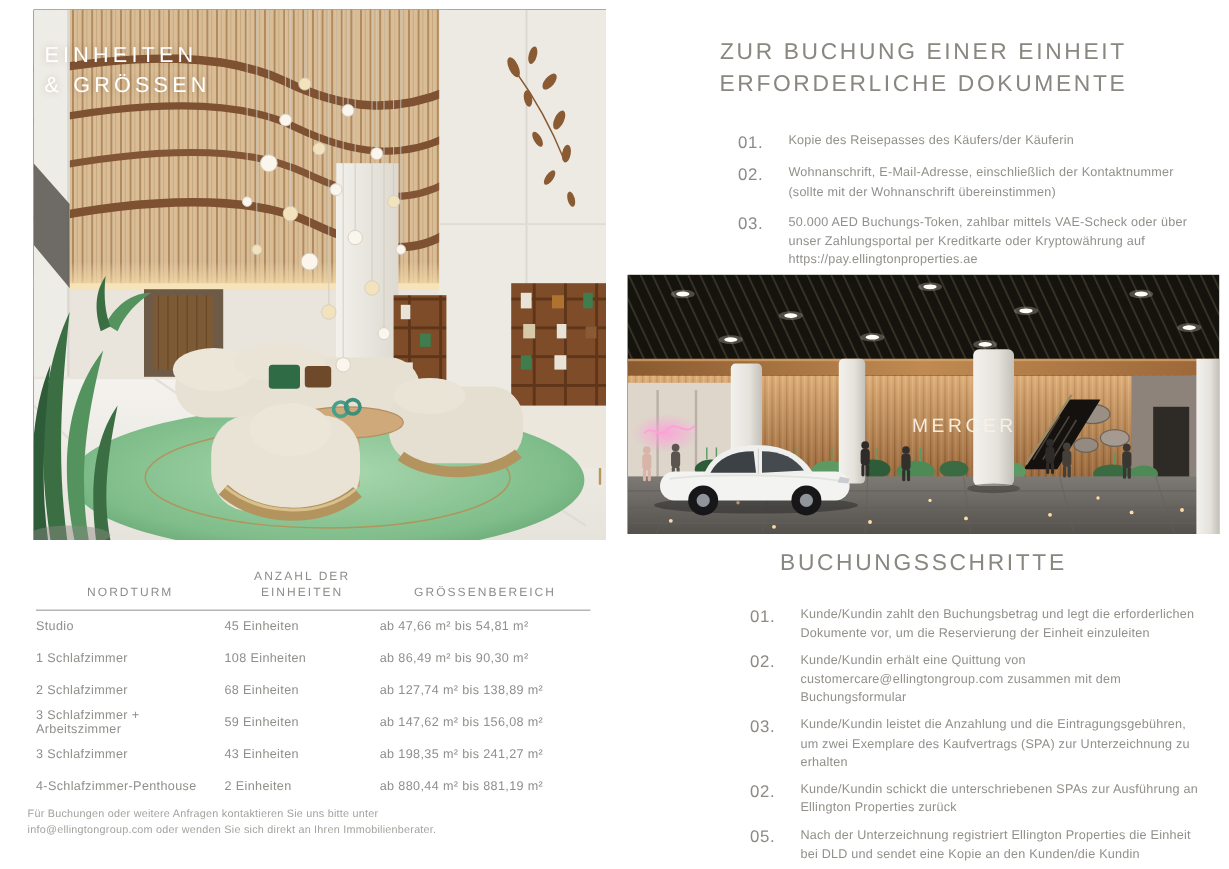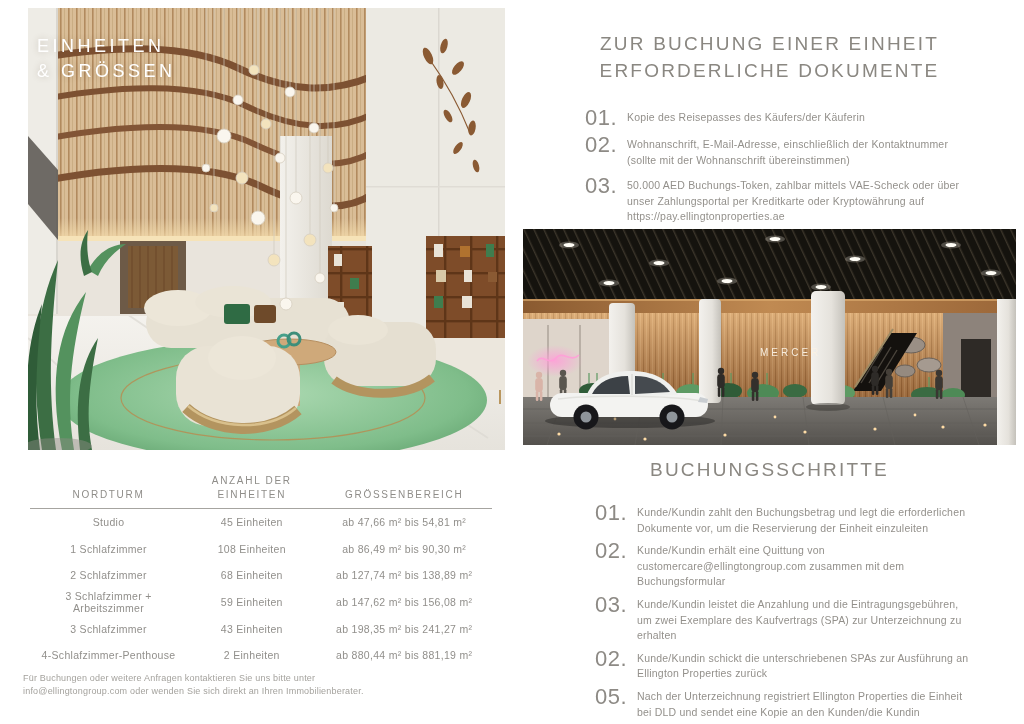--- a/index.html
+++ b/index.html
@@ -13,36 +13,36 @@
   .hero-title { position:absolute; left:9px; top:26px; color:#ffffff; font-size:18px; line-height:25px;
                 letter-spacing:3.5px; font-weight:400; text-shadow:0 0 6px rgba(90,70,50,.25); }
 
   
   .units-table { position:absolute; left:30px; top:454px; width:462px; color:#908e8a; }
   .thead { display:flex; align-items:flex-end; font-size:10px; letter-spacing:1.7px; color:#8f8d89; }
   .th { text-align:center; line-height:14px; padding-bottom:6px; }
   .th.c1 { width:34%; } .th.c2 { width:28%;margin-top:20px; } .th.c3 { width:38%; }
   .tdivider { border-top:1px solid #a6a4a0; }
   .trow { display:flex; align-items:center; height:26.6px; font-size:10.5px; letter-spacing:.3px; color:#918f8b; }
-  .td { text-align:center; } .td.c1 { width:34%; } .td.c2 { width:28%; } .td.c3 { width:38%; }
+  .td { } .td.c1 { width:34%; } .td.c2 { width:28%; } .td.c3 { width:38%; }
 
   .contact-note { position:absolute; left:23px; top:672px; width:460px; text-align:left;
                   font-size:9px; line-height:13px; color:#a4a29d; letter-spacing:.2px; }
 
   
   .docs-section { position:absolute; left:523px; top:30px; width:493px; }
   .sec-heading { text-align:center; font-size:19px; line-height:27px; letter-spacing:2.2px; color:#8a8781; font-weight:400; }
   .doc-list { margin-top:25px; padding-left:62px; }
   .doc-item { display:flex; margin-bottom:9px; }
-  .item-number { flex:none; width:42px; font-size:22px; line-height:18px; color:#8d8a85; letter-spacing:.5px; }
+  .item-number { flex:none; width:42px; font-size:14px; line-height:18px; color:#8d8a85; letter-spacing:.5px;margin-left:30px; }
   .item-text { width:336px; font-size:10.5px; line-height:15.6px; color:#93908b; letter-spacing:.2px; padding-top:1px; }
 
   .entrance { position:absolute; left:523px; top:229px; width:493px; height:216px; overflow:hidden; background:#17150f; }
   .entrance svg { position:absolute; left:0; top:0; }
-  .mercer { position:absolute; left:237px; top:118px; font-size:10px; letter-spacing:3px; color:rgba(250,241,228,.95); }
+  .mercer { position:absolute; left:237px; top:118px; font-size:16px; letter-spacing:3px; color:rgba(250,241,228,.95); }
 
   .steps-section { position:absolute; left:523px; top:456px; width:493px; }
   .step-list { margin-top:21px; padding-left:72px; }
   .step-item { display:flex; margin-bottom:6px; }
 </style>
 </head>
 <body>
 
 <div class="page">
 

